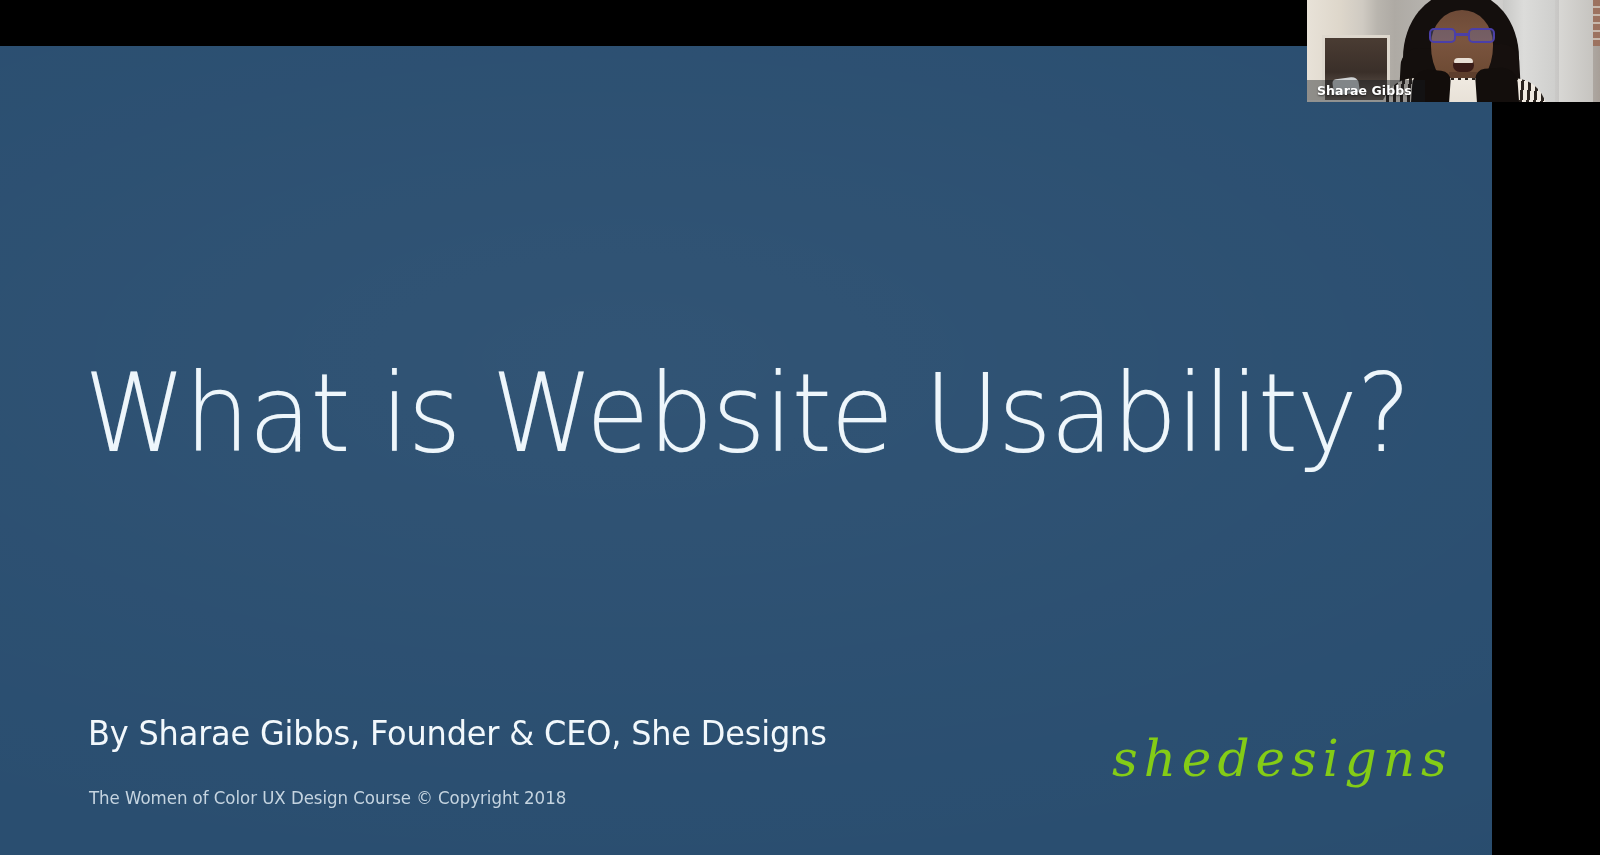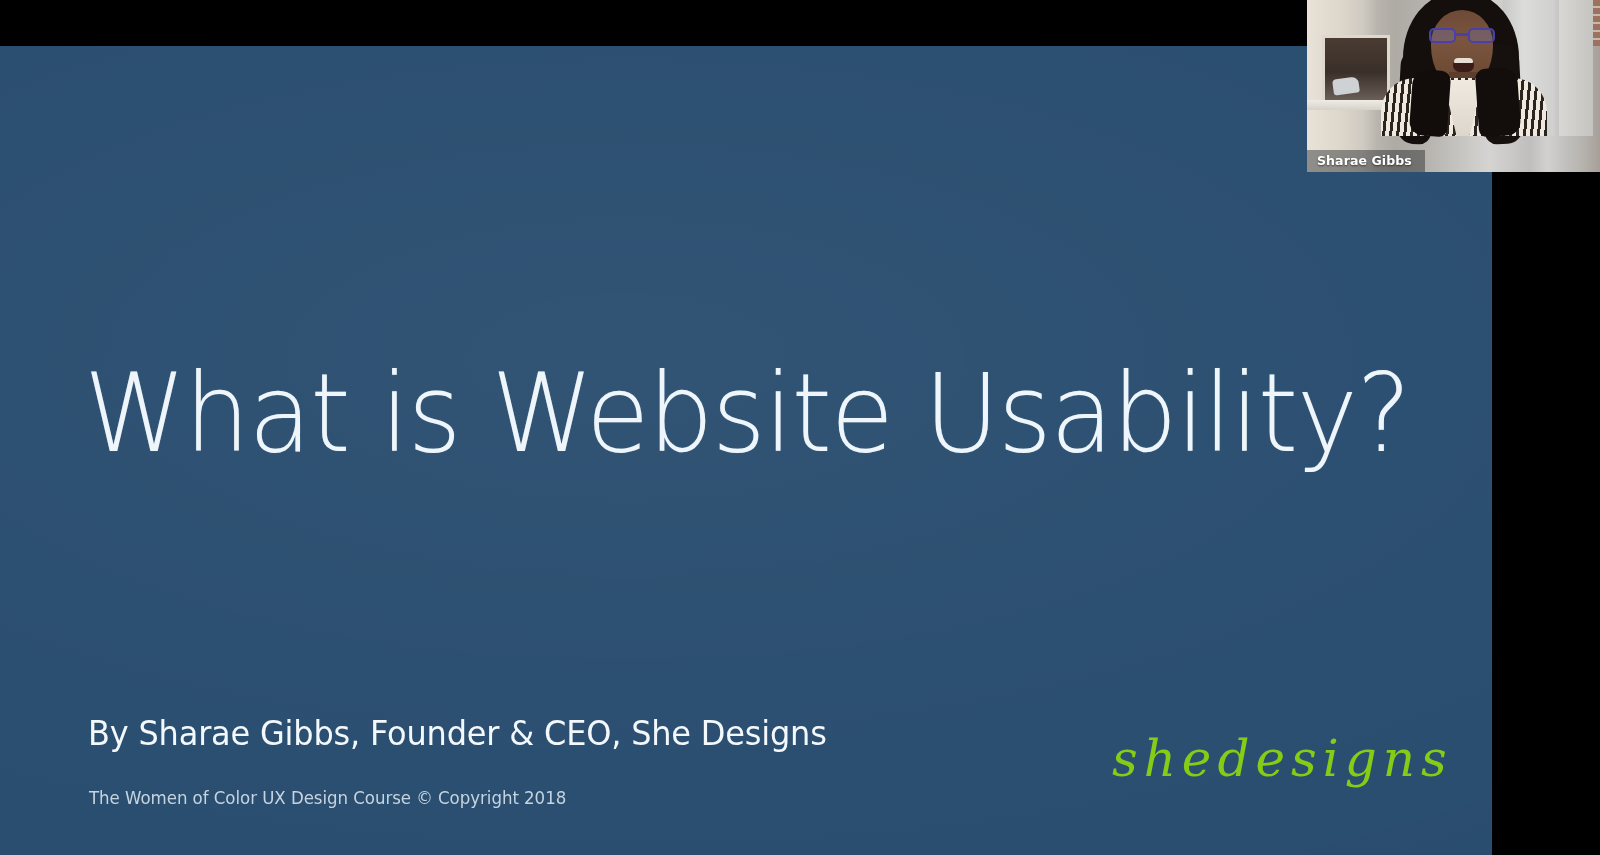--- a/index.html
+++ b/index.html
@@ -114,21 +114,21 @@
     color: #84cc16;
     white-space: nowrap;
   }
 
   
   .webcam {
     position: absolute;
     left: 1307px;
     top: 0;
     width: 293px;
-    height: 172px;
+    height: 102px;
     overflow: hidden;
     background: #ef4444;
   }
 
   
   .cam-room {
     position: absolute;
     inset: 0;
     background:
       linear-gradient(90deg,

